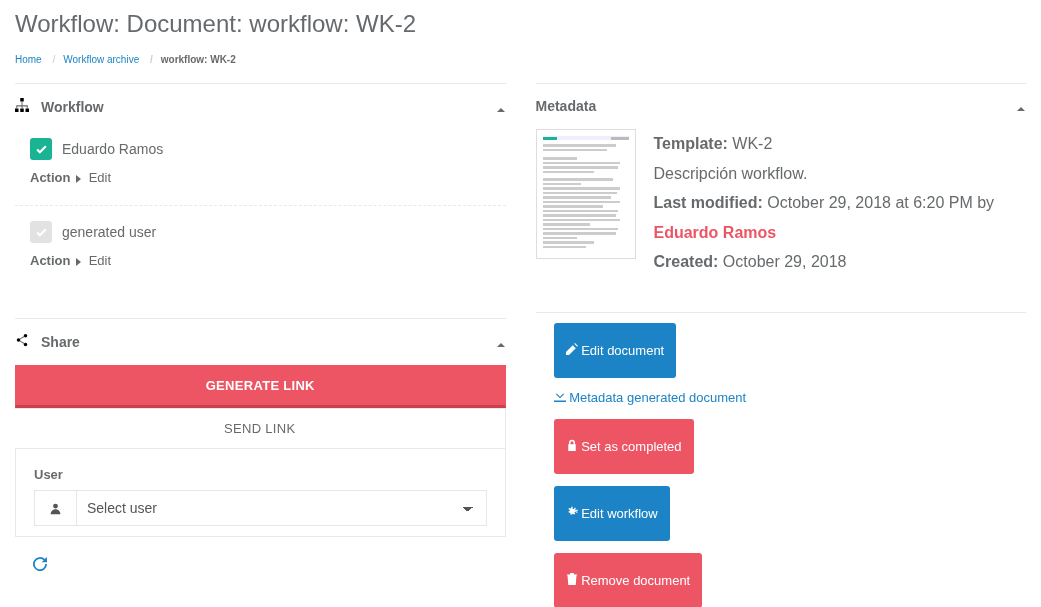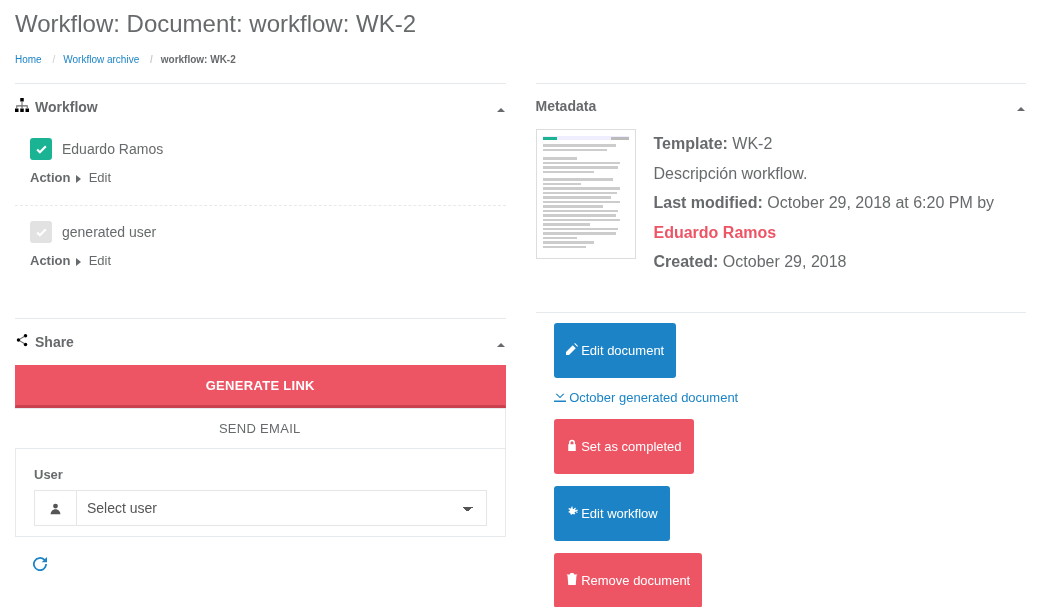--- a/index.html
+++ b/index.html
@@ -41,21 +41,21 @@
       display: flex;
       justify-content: space-between;
       align-items: center;
     }
     .panel-title {
       font-size: 14px;
       font-weight: 600;
       color: #676a6c;
       display: flex;
       align-items: center;
-      gap: 6px;
+      gap: 12px;
     }
     .chevron {
       width: 10px;
       height: 10px;
       display: inline-block;
       cursor: pointer;
     }
     .chevron svg { width: 10px; height: 10px; fill: #676a6c; }
     .panel-body { padding: 5px 0 10px 0; }
     .wf-step { padding: 8px 15px 15px 15px; }
@@ -220,21 +220,21 @@
         </div>
         <span class="chevron">
           <svg viewBox="0 0 10 10">
               <path d="M1 7l4-4 4 4z"></path>
             </svg>
         </span>
       </div>
       <div class="panel-body">
         <div class="tabs">
           <div class="tab active">GENERATE LINK</div>
-          <div class="tab">SEND EMAIL</div>
+          <div class="tab">SEND LINK</div>
         </div>
         <div class="form-block">
           <label class="form-label">User</label>
           <div class="input-group">
             <span class="input-addon">
               <svg width="13" height="13" viewBox="0 0 16 16" fill="#555">
                   <circle cx="8" cy="5" r="3"></circle>
                   <path d="M2 15c0-3.3 2.7-6 6-6s6 2.7 6 6z"></path>
                 </svg>
             </span>
@@ -326,21 +326,21 @@
         <button class="btn btn-blue">
           <span><svg viewBox="0 0 16 16">
                 <path d="M0 12l9-9 4 4-9 9H0v-4zM11 1l1-1 4 4-1 1-4-4z"></path>
               </svg></span>
           <span>Edit document</span>
         </button>
         <a class="link-blue">
           <span><svg viewBox="0 0 16 16">
                 <path d="M8 0v9L4 5H2l6 6 6-6h-2L8 9V0H8zM0 14h16v2H0z"></path>
               </svg></span>
-          <span>October generated document</span>
+          <span>Metadata generated document</span>
         </a>
         <button class="btn btn-red">
           <span><svg viewBox="0 0 16 16">
                 <path d="M4 7V5a4 4 0 0 1 8 0v2h1v9H3V7h1zm2 0h4V5a2 2 0 0 0-4 0v2z"></path>
               </svg></span>
           <span>Set as completed</span>
         </button>
         <button class="btn btn-blue">
           <span><svg viewBox="0 0 16 16">
                 <path d="M8 5a3 3 0 1 0 0 6 3 3 0 0 0 0-6zm7.4 4.2l-1.5-.3a6 6 0 0 0 0-1.8l1.5-.3.3-1.4-1.4-.7-1 1.2a6 6 0 0 0-1.3-1.3l1.2-1-.7-1.4-1.4.3-.3 1.5a6 6 0 0 0-1.8 0L8.7.6 7.3.9l-.3 1.5a6 6 0 0 0-1.3 1.3l-1-1.2-1.4.7.3 1.4 1.5.3a6 6 0 0 0 0 1.8l-1.5.3-.3 1.4 1.4.7 1-1.2c.4.5.8.9 1.3 1.3l-1.2 1 .7 1.4 1.4-.3.3-1.5a6 6 0 0 0 1.8 0l.3 1.5 1.4-.3.7-1.4-1.2-1c.5-.4.9-.8 1.3-1.3l1 1.2 1.4-.7-.3-1.4z"></path>

